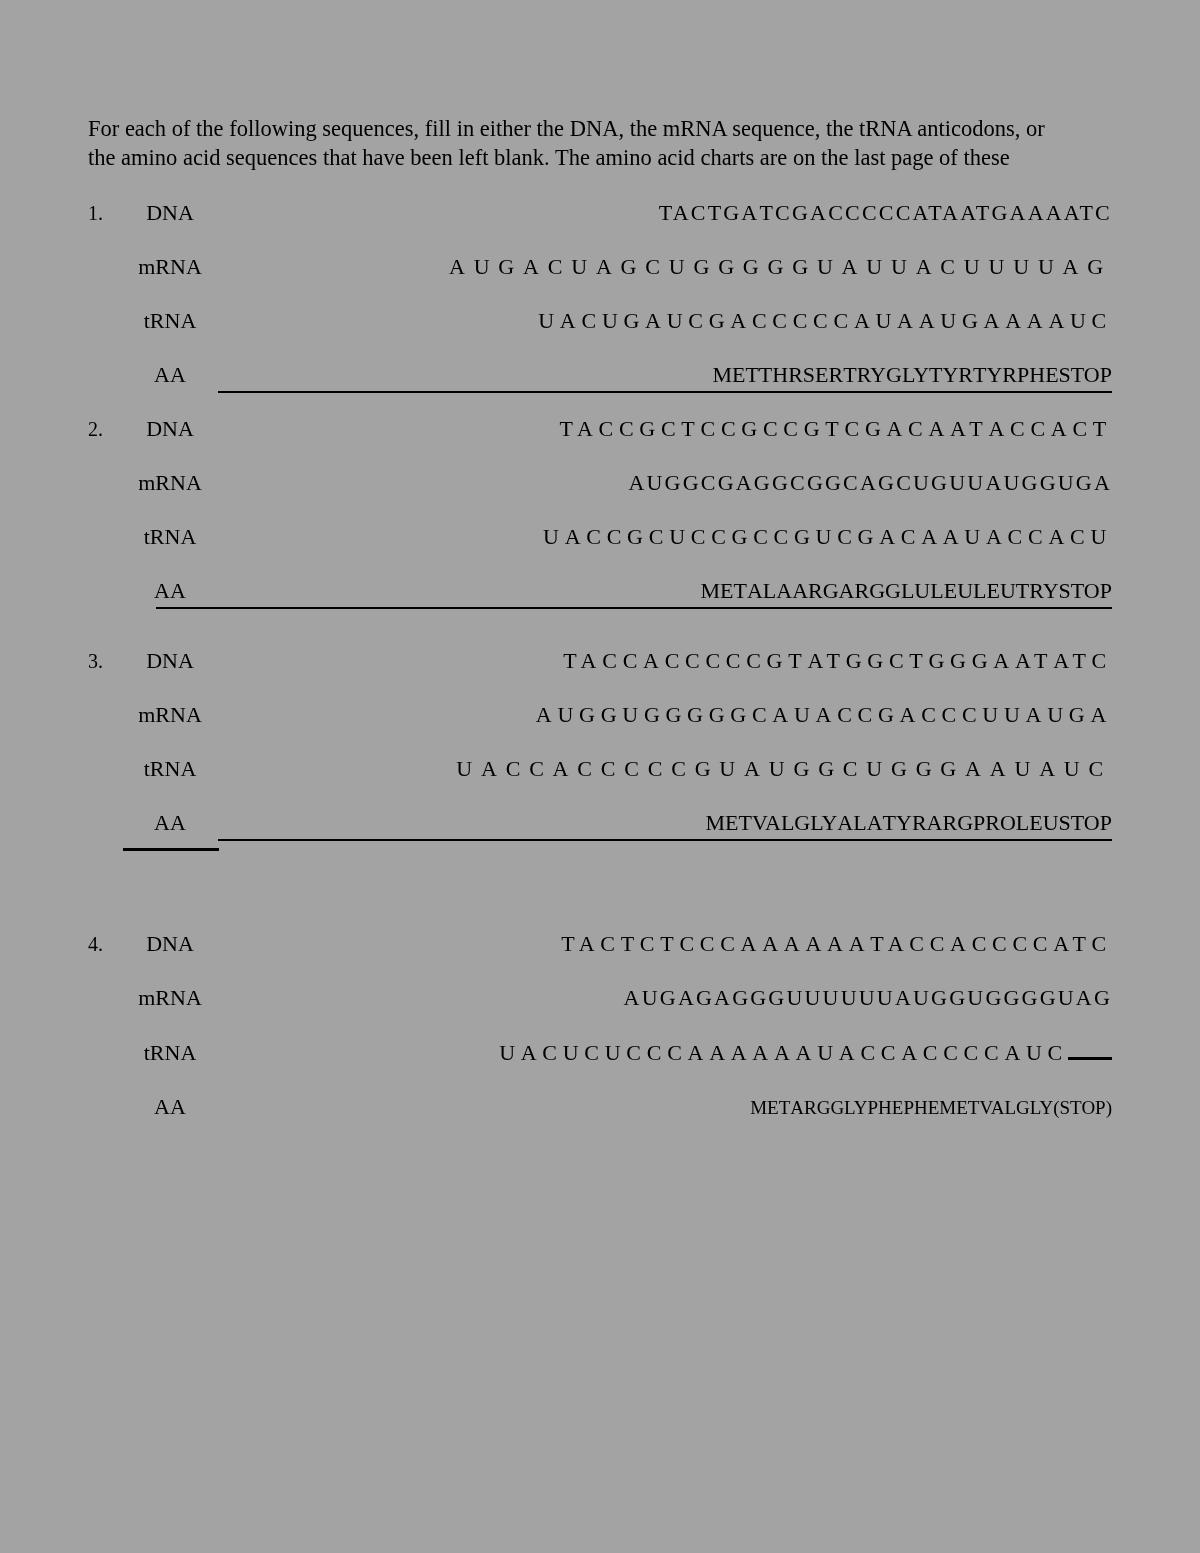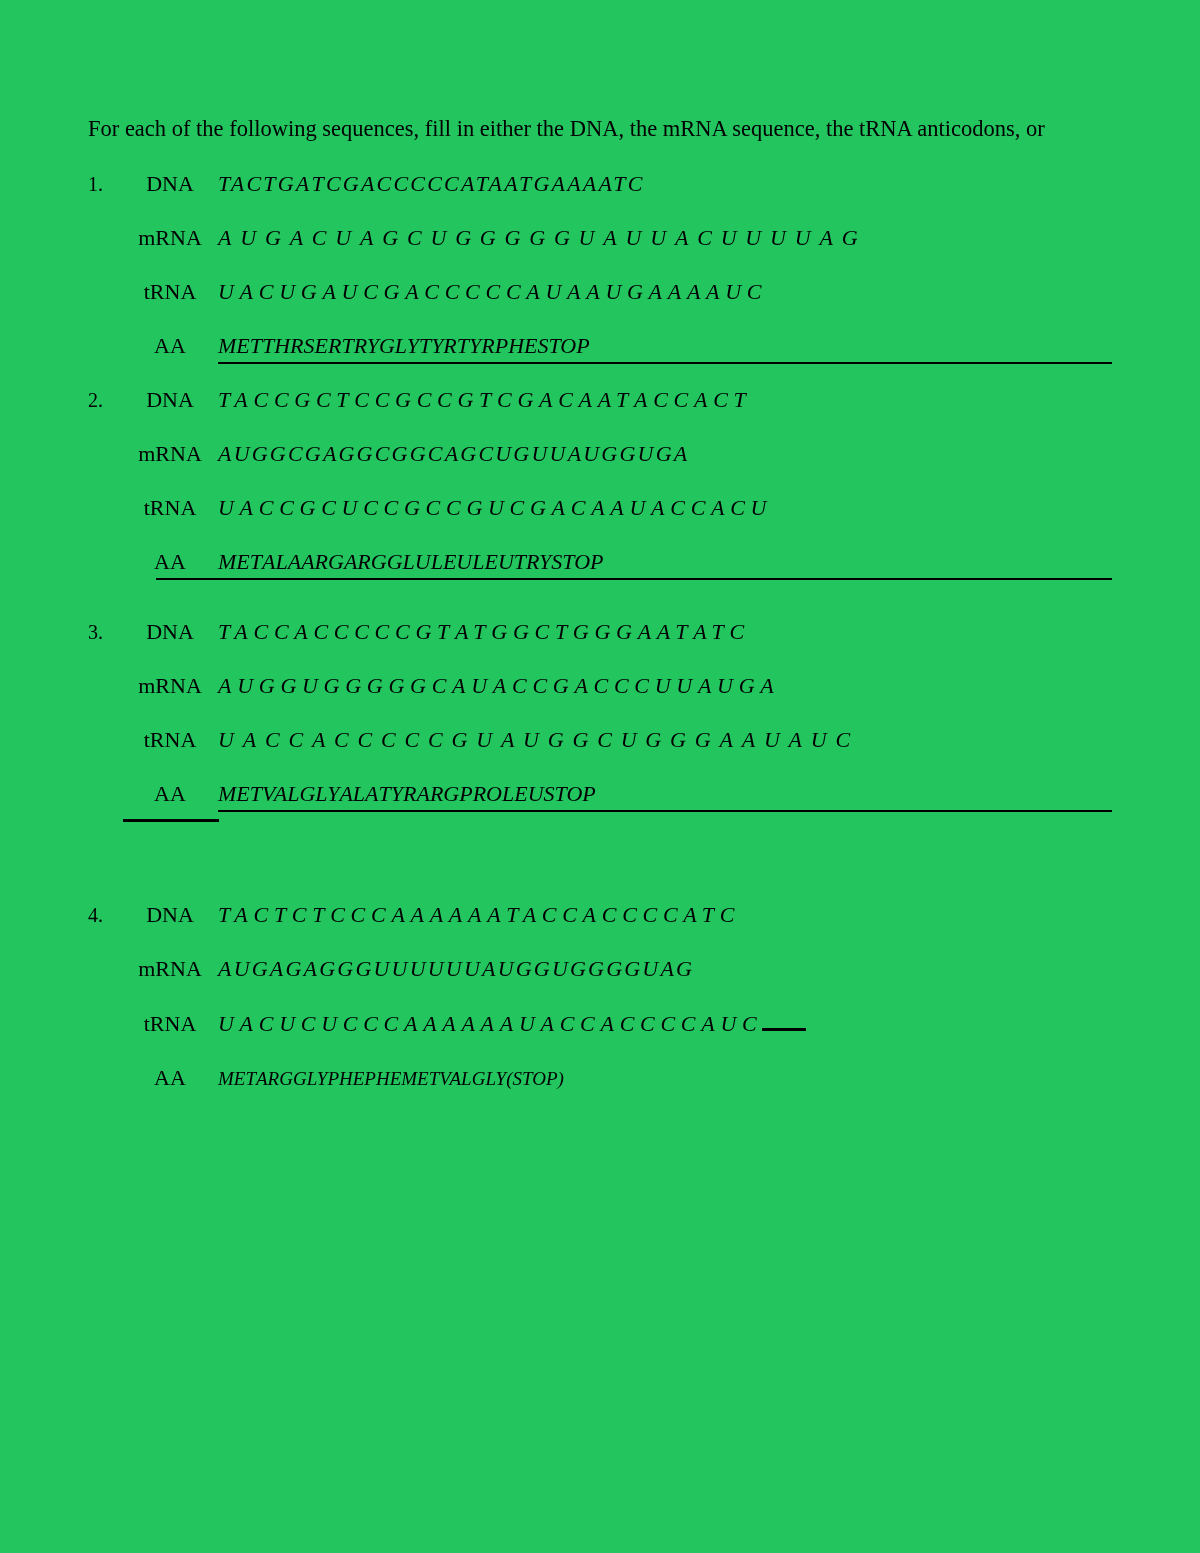--- a/index.html
+++ b/index.html
@@ -1,31 +1,31 @@
 <!DOCTYPE html>
 <html><head>
 <meta charset="utf-8">
 <style>
   html,body{margin:0;padding:0;background:#ffffff;}
   .page{
     position:relative;
     width:1200px;height:1553px;
     box-sizing:border-box;
-    background:#22c55e;color:#000000;
+    background:#a3a3a3;color:#000000;
     font-family:"Liberation Serif","DejaVu Serif",serif;
     padding:114px 88px 0 88px;
     overflow:hidden;
   }
   .intro{font-size:22.5px;}
   .intro .line{line-height:29px;white-space:nowrap;}
   .worksheet{margin-top:28px;}
   .seq-row{display:flex;align-items:baseline;line-height:26px;margin-bottom:28px;}
   .num{flex:0 0 34px;font-size:20px;}
   .row-label{flex:0 0 96px;font-size:22px;text-align:center;}
-  .codons{flex:1 1 auto;display:flex;justify-content:flex-start;align-items:baseline;font-size:22px;position:relative;font-style:italic;}
+  .codons{flex:1 1 auto;display:flex;justify-content:flex-end;align-items:baseline;font-size:22px;position:relative;}
   .codon{white-space:pre;}
   .ls1 .codon{letter-spacing:0.10em;}
   .ls2 .codon{letter-spacing:0.26em;}
   .ls3 .codon{letter-spacing:0.40em;}
   .aa-underline .codons::after{
     content:"";position:absolute;left:0;right:0;bottom:-5px;height:2.5px;background:#000;
   }
   .aa-underline.from-label .codons::after{left:-62px;}
   .aa-small .codon{font-size:19px;}
   .blank-inline{flex:0 0 44px;height:18px;border-bottom:3px solid #000;}
@@ -33,20 +33,21 @@
   .sec3{margin-top:44px;}
   .sec4{margin-top:80px;}
 </style>
 </head>
 <body>
 
 <div class="page">
 
   <div class="intro">
     <div class="line">For each of the following sequences, fill in either the DNA, the mRNA sequence, the tRNA anticodons, or</div>
+    <div class="line">the amino acid sequences that have been left blank.  The amino acid charts are on the last page of these</div>
   </div>
 
   <div class="worksheet">
 
     <div class="section sec1">
       <div class="seq-row">
         <span class="num">1.</span>
         <span class="row-label">DNA</span>
         <span class="codons ls1">
             <span class="codon">TAC</span>

